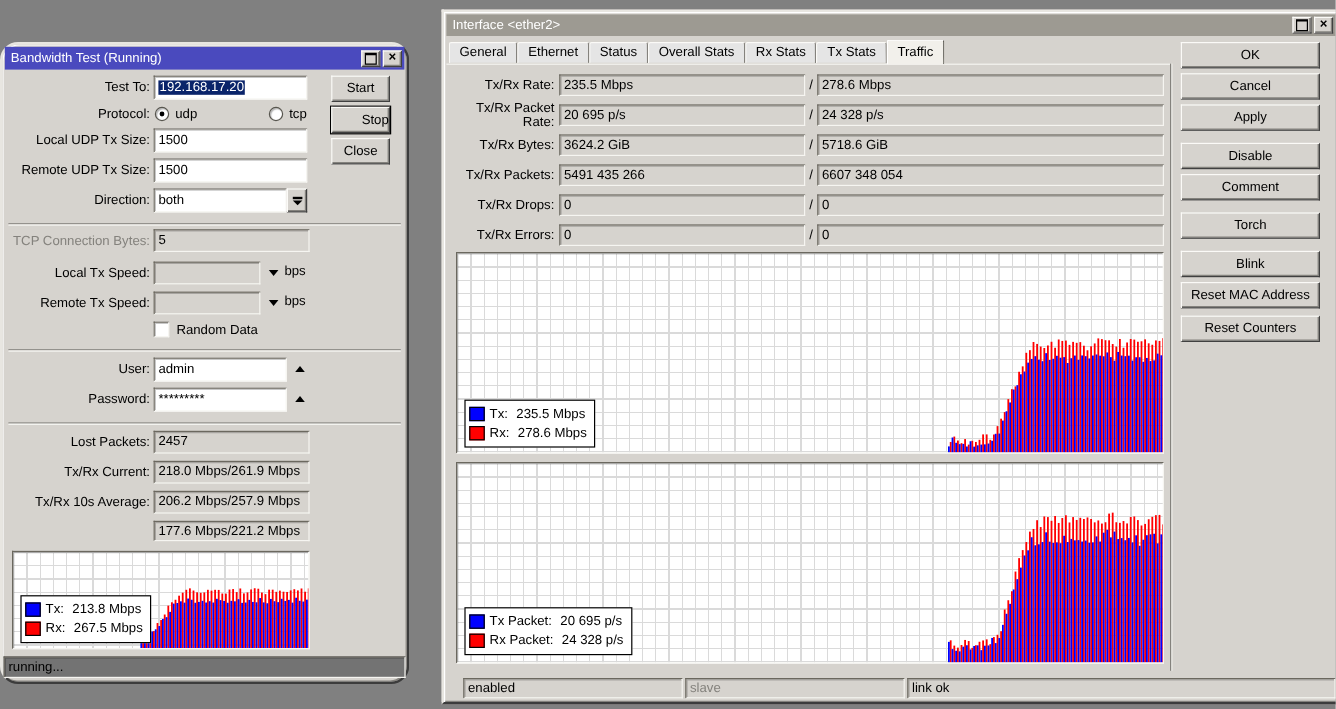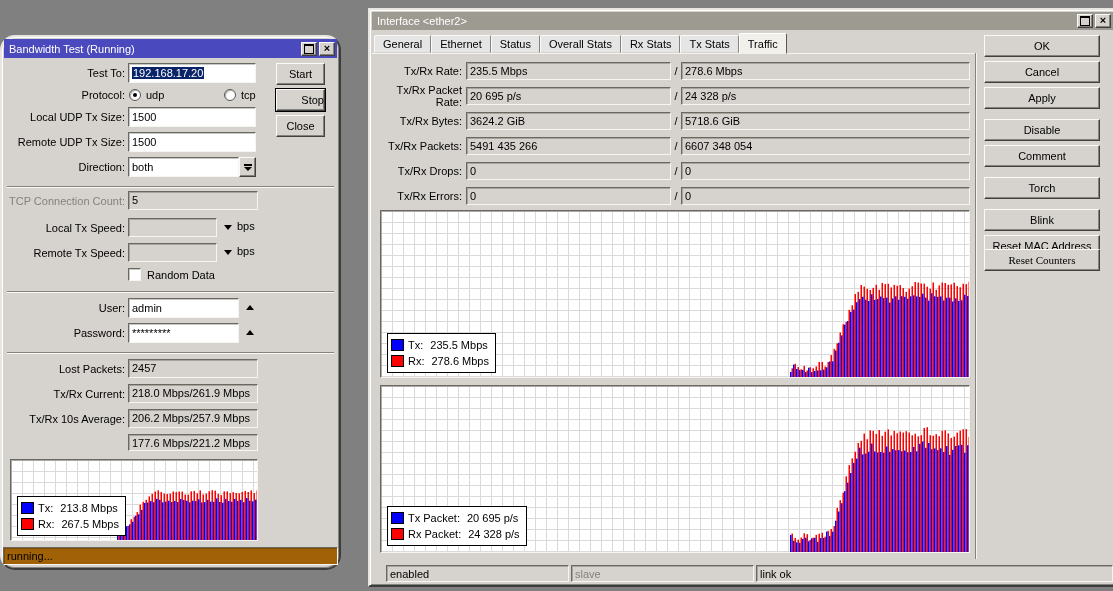--- a/index.html
+++ b/index.html
@@ -103,21 +103,21 @@
     <div class="sunken wbox" style="position:absolute;left:126px;top:120px;width:111px;height:20px;">both</div>
     <div class="raised" style="position:absolute;left:237px;top:120px;width:17px;height:20px;display:flex;align-items:center;justify-content:center;">
       <span class="dropicon">
           <span class="bar"></span>
           <span class="tri"></span>
         </span>
     </div>
 
     <div class="sep" style="top:149px;"></div>
 
-    <span class="blabel dim" style="top:154px;">TCP Connection Count:</span>
+    <span class="blabel dim" style="top:154px;">TCP Connection Bytes:</span>
     <div class="sunken gbox" style="position:absolute;left:126px;top:154px;width:130px;height:19px;">5</div>
 
     <span class="blabel" style="top:181px;">Local Tx Speed:</span>
     <div class="sunken gbox" style="position:absolute;left:126px;top:181px;width:89px;height:19px;"></div>
     <span class="arr-down" style="position:absolute;left:222px;top:188px;"></span>
     <span style="position:absolute;left:235px;top:183px;">bps</span>
 
     <span class="blabel" style="top:206px;">Remote Tx Speed:</span>
     <div class="sunken gbox" style="position:absolute;left:126px;top:206px;width:89px;height:19px;"></div>
     <span class="arr-down" style="position:absolute;left:222px;top:213px;"></span>
@@ -250,21 +250,21 @@
           <span class="lv">213.8 Mbps</span>
           </div>
         <div class="li">
             <span class="sq sq-rx"></span>
           <span>Rx:</span>
           <span class="lv">267.5 Mbps</span>
           </div>
       </div>
     </div>
 
-    <div class="sunken" style="position:absolute;left:1px;right:1px;bottom:3px;height:18px;background:#a16207;padding:2px 3px;line-height:13px;">running...</div>
+    <div class="sunken" style="position:absolute;left:1px;right:1px;bottom:3px;height:18px;background:#737373;padding:2px 3px;line-height:13px;">running...</div>
   </div>
 
   <div class="window" id="ifw" style="left:368px;top:8px;width:745px;height:575px;">
     <div class="titlebar inactive" style="height:18px;">
       <span>Interface &lt;ether2&gt;</span>
       <span class="tb-btns">
         <span class="tbtn">
             <span class="maxglyph"></span>
           </span>
         <span class="tbtn">
@@ -596,21 +596,21 @@
     </div>
 
     <div class="raised pbtn" style="top:25px;">OK</div>
     <div class="raised pbtn" style="top:51px;">Cancel</div>
     <div class="raised pbtn" style="top:77px;">Apply</div>
     <div class="raised pbtn" style="top:109px;">Disable</div>
     <div class="raised pbtn" style="top:135px;">Comment</div>
     <div class="raised pbtn" style="top:167px;">Torch</div>
     <div class="raised pbtn" style="top:199px;">Blink</div>
     <div class="raised pbtn" style="top:225px;">Reset MAC Address</div>
-    <div class="raised pbtn" style="top:239px;font-family:Liberation Serif, serif;">Reset Counters</div>
+    <div class="raised pbtn" style="top:253px;">Reset Counters</div>
 
     <div style="position:absolute;left:16px;right:2px;bottom:3px;display:flex;gap:2px;">
       <span class="sunken statusbox" style="width:183px;flex:none;">enabled</span>
       <span class="sunken statusbox dim" style="width:183px;flex:none;">slave</span>
       <span class="sunken statusbox" style="flex:1;">link ok</span>
     </div>
   </div>
 </div>
 
 </body></html>

